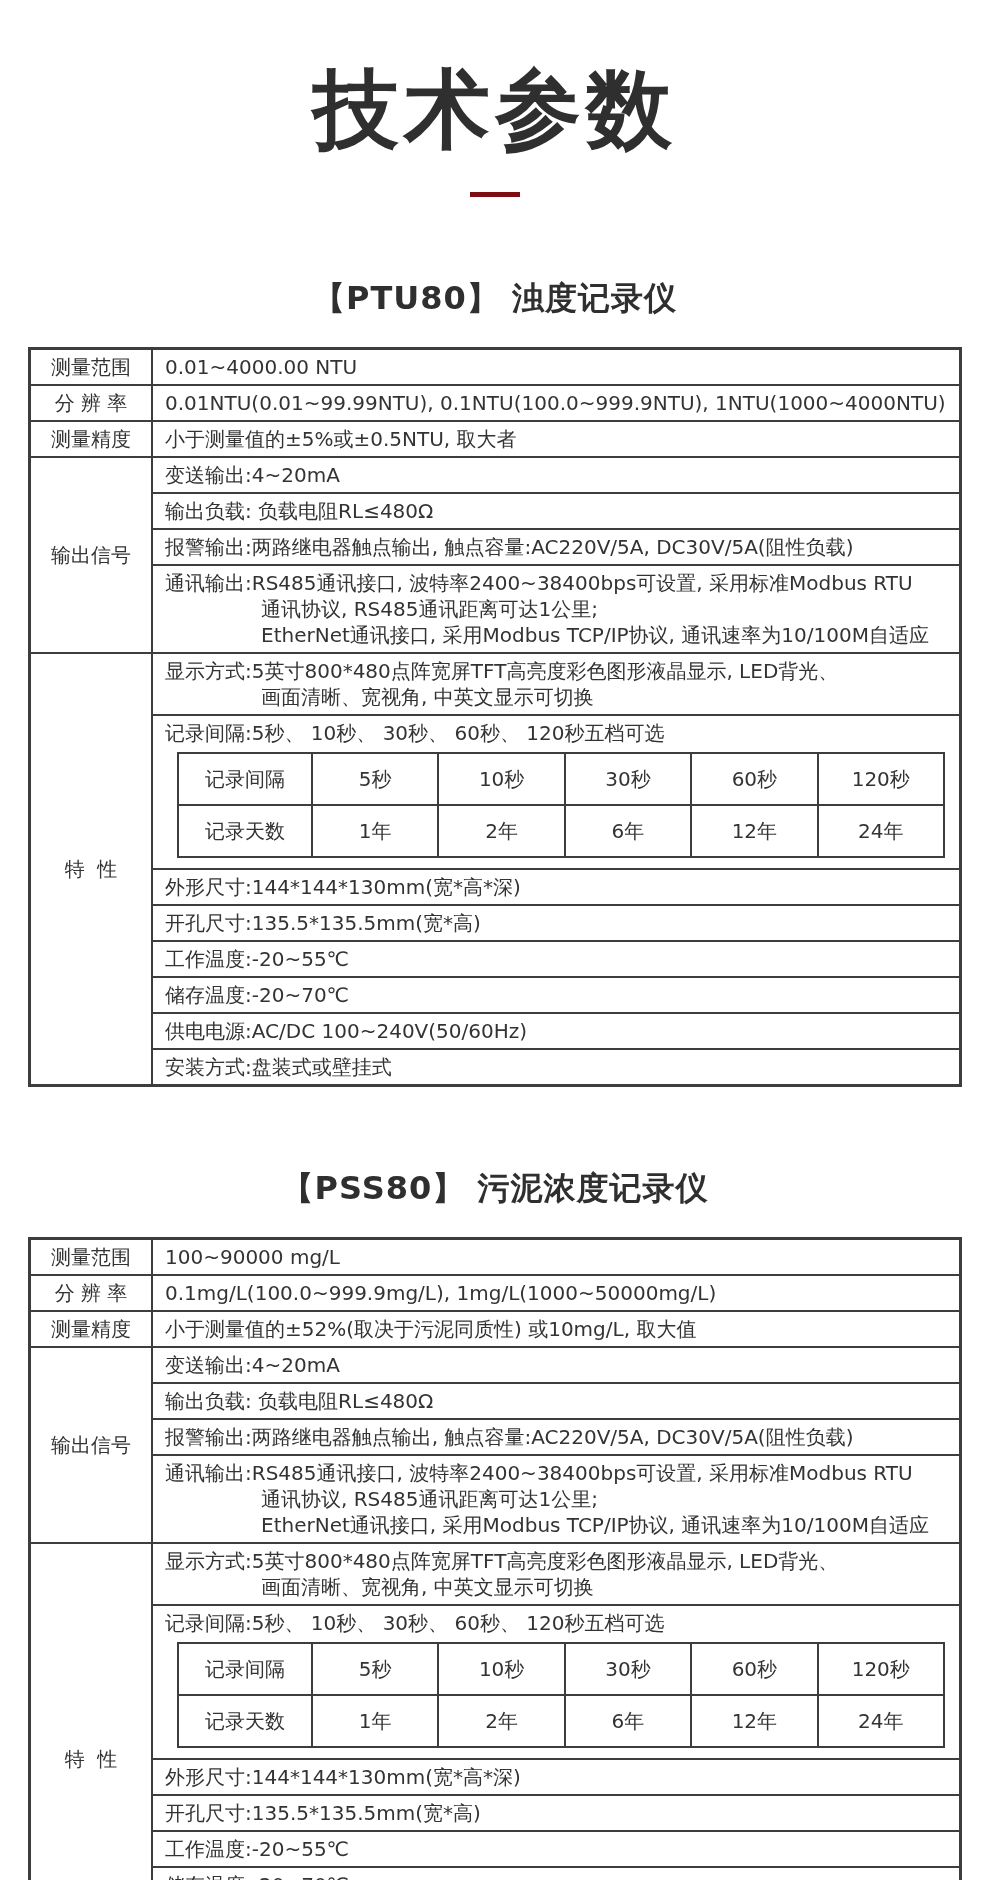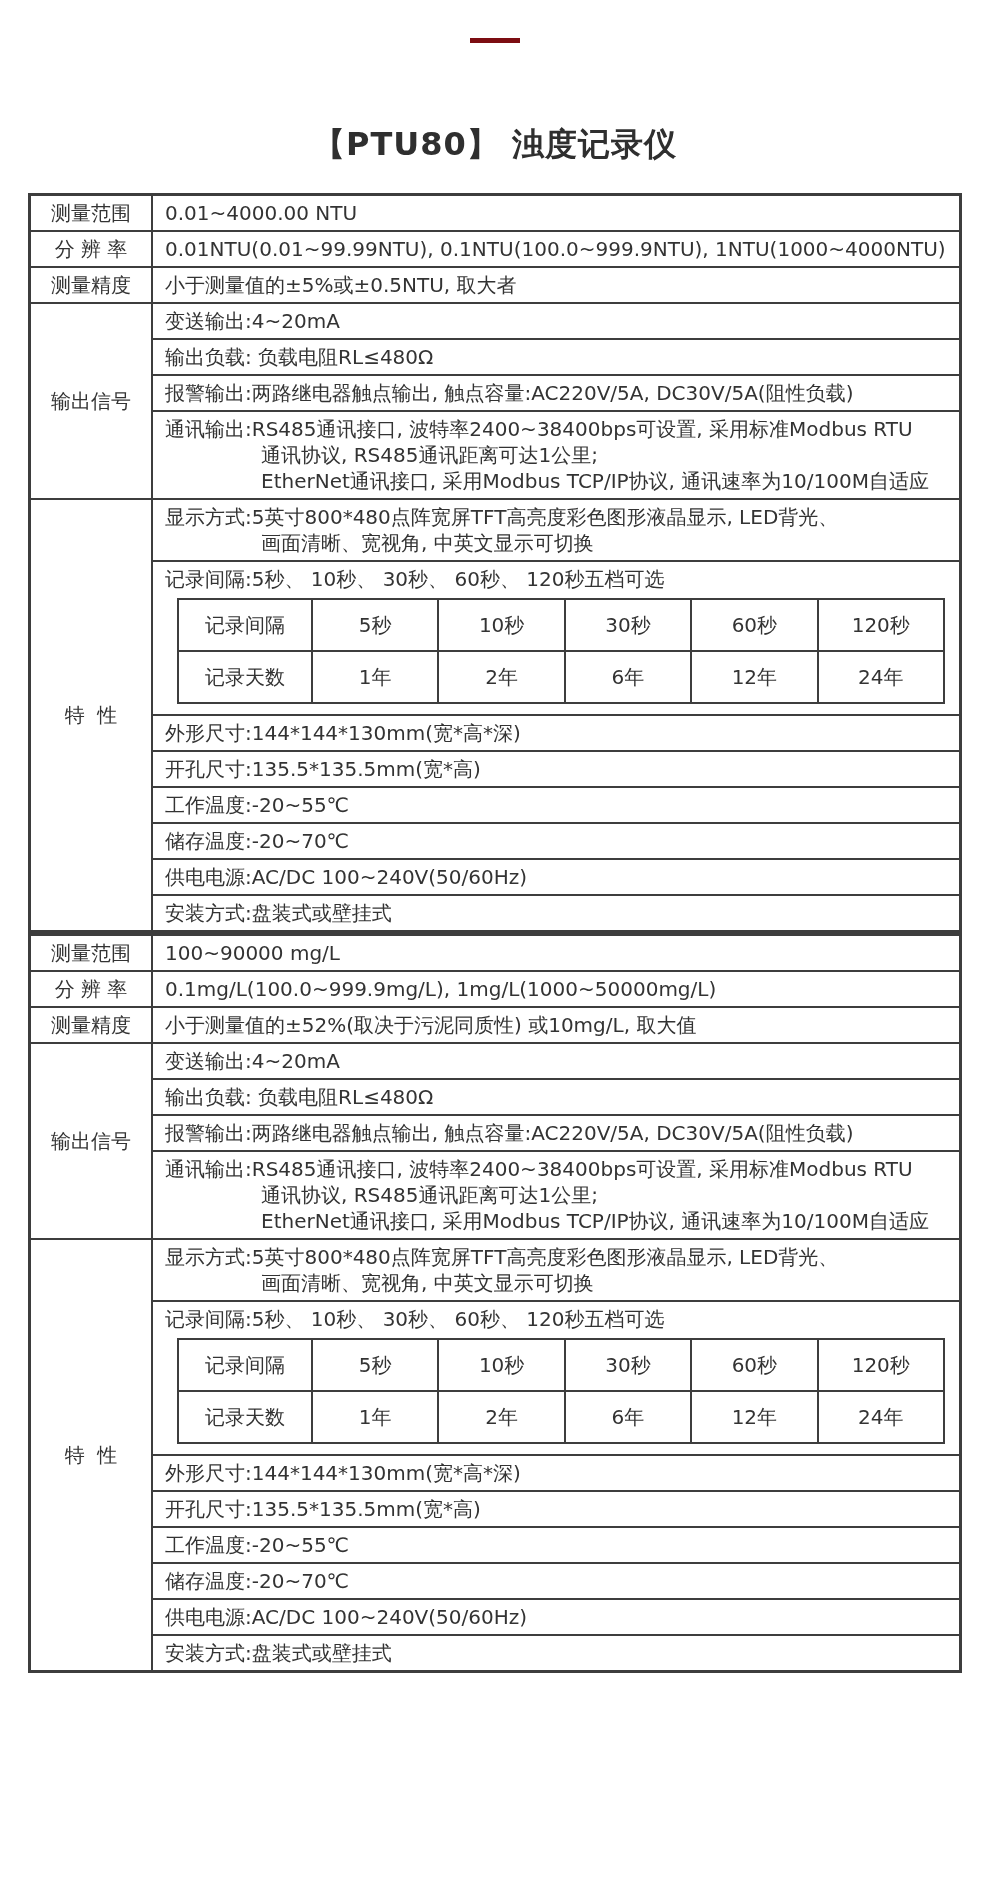--- a/index.html
+++ b/index.html
@@ -77,20 +77,21 @@
     line-height: 26px;
     padding: 12px 2px;
     color: #333333;
   }
 </style>
 </head>
 <body>
 
 <div class="page">
 
+  <h1 class="page-title">技术参数</h1>
   <div class="title-underline"></div>
 
   <section>
     <h2 class="section-title">【PTU80】 浊度记录仪</h2>
 
     <table class="spec">
       <tbody>
         <tr>
           <td class="lbl">测量范围</td>
           <td class="val">0.01~4000.00 NTU</td>
@@ -178,20 +179,21 @@
           <td class="val">供电电源:AC/DC 100~240V(50/60Hz)</td>
         </tr>
         <tr>
           <td class="val">安装方式:盘装式或壁挂式</td>
         </tr>
       </tbody>
     </table>
   </section>
 
   <section>
+    <h2 class="section-title">【PSS80】 污泥浓度记录仪</h2>
 
     <table class="spec">
       <tbody>
         <tr>
           <td class="lbl">测量范围</td>
           <td class="val">100~90000 mg/L</td>
         </tr>
         <tr>
           <td class="lbl">分 辨 率</td>
           <td class="val">0.1mg/L(100.0~999.9mg/L), 1mg/L(1000~50000mg/L)</td>

